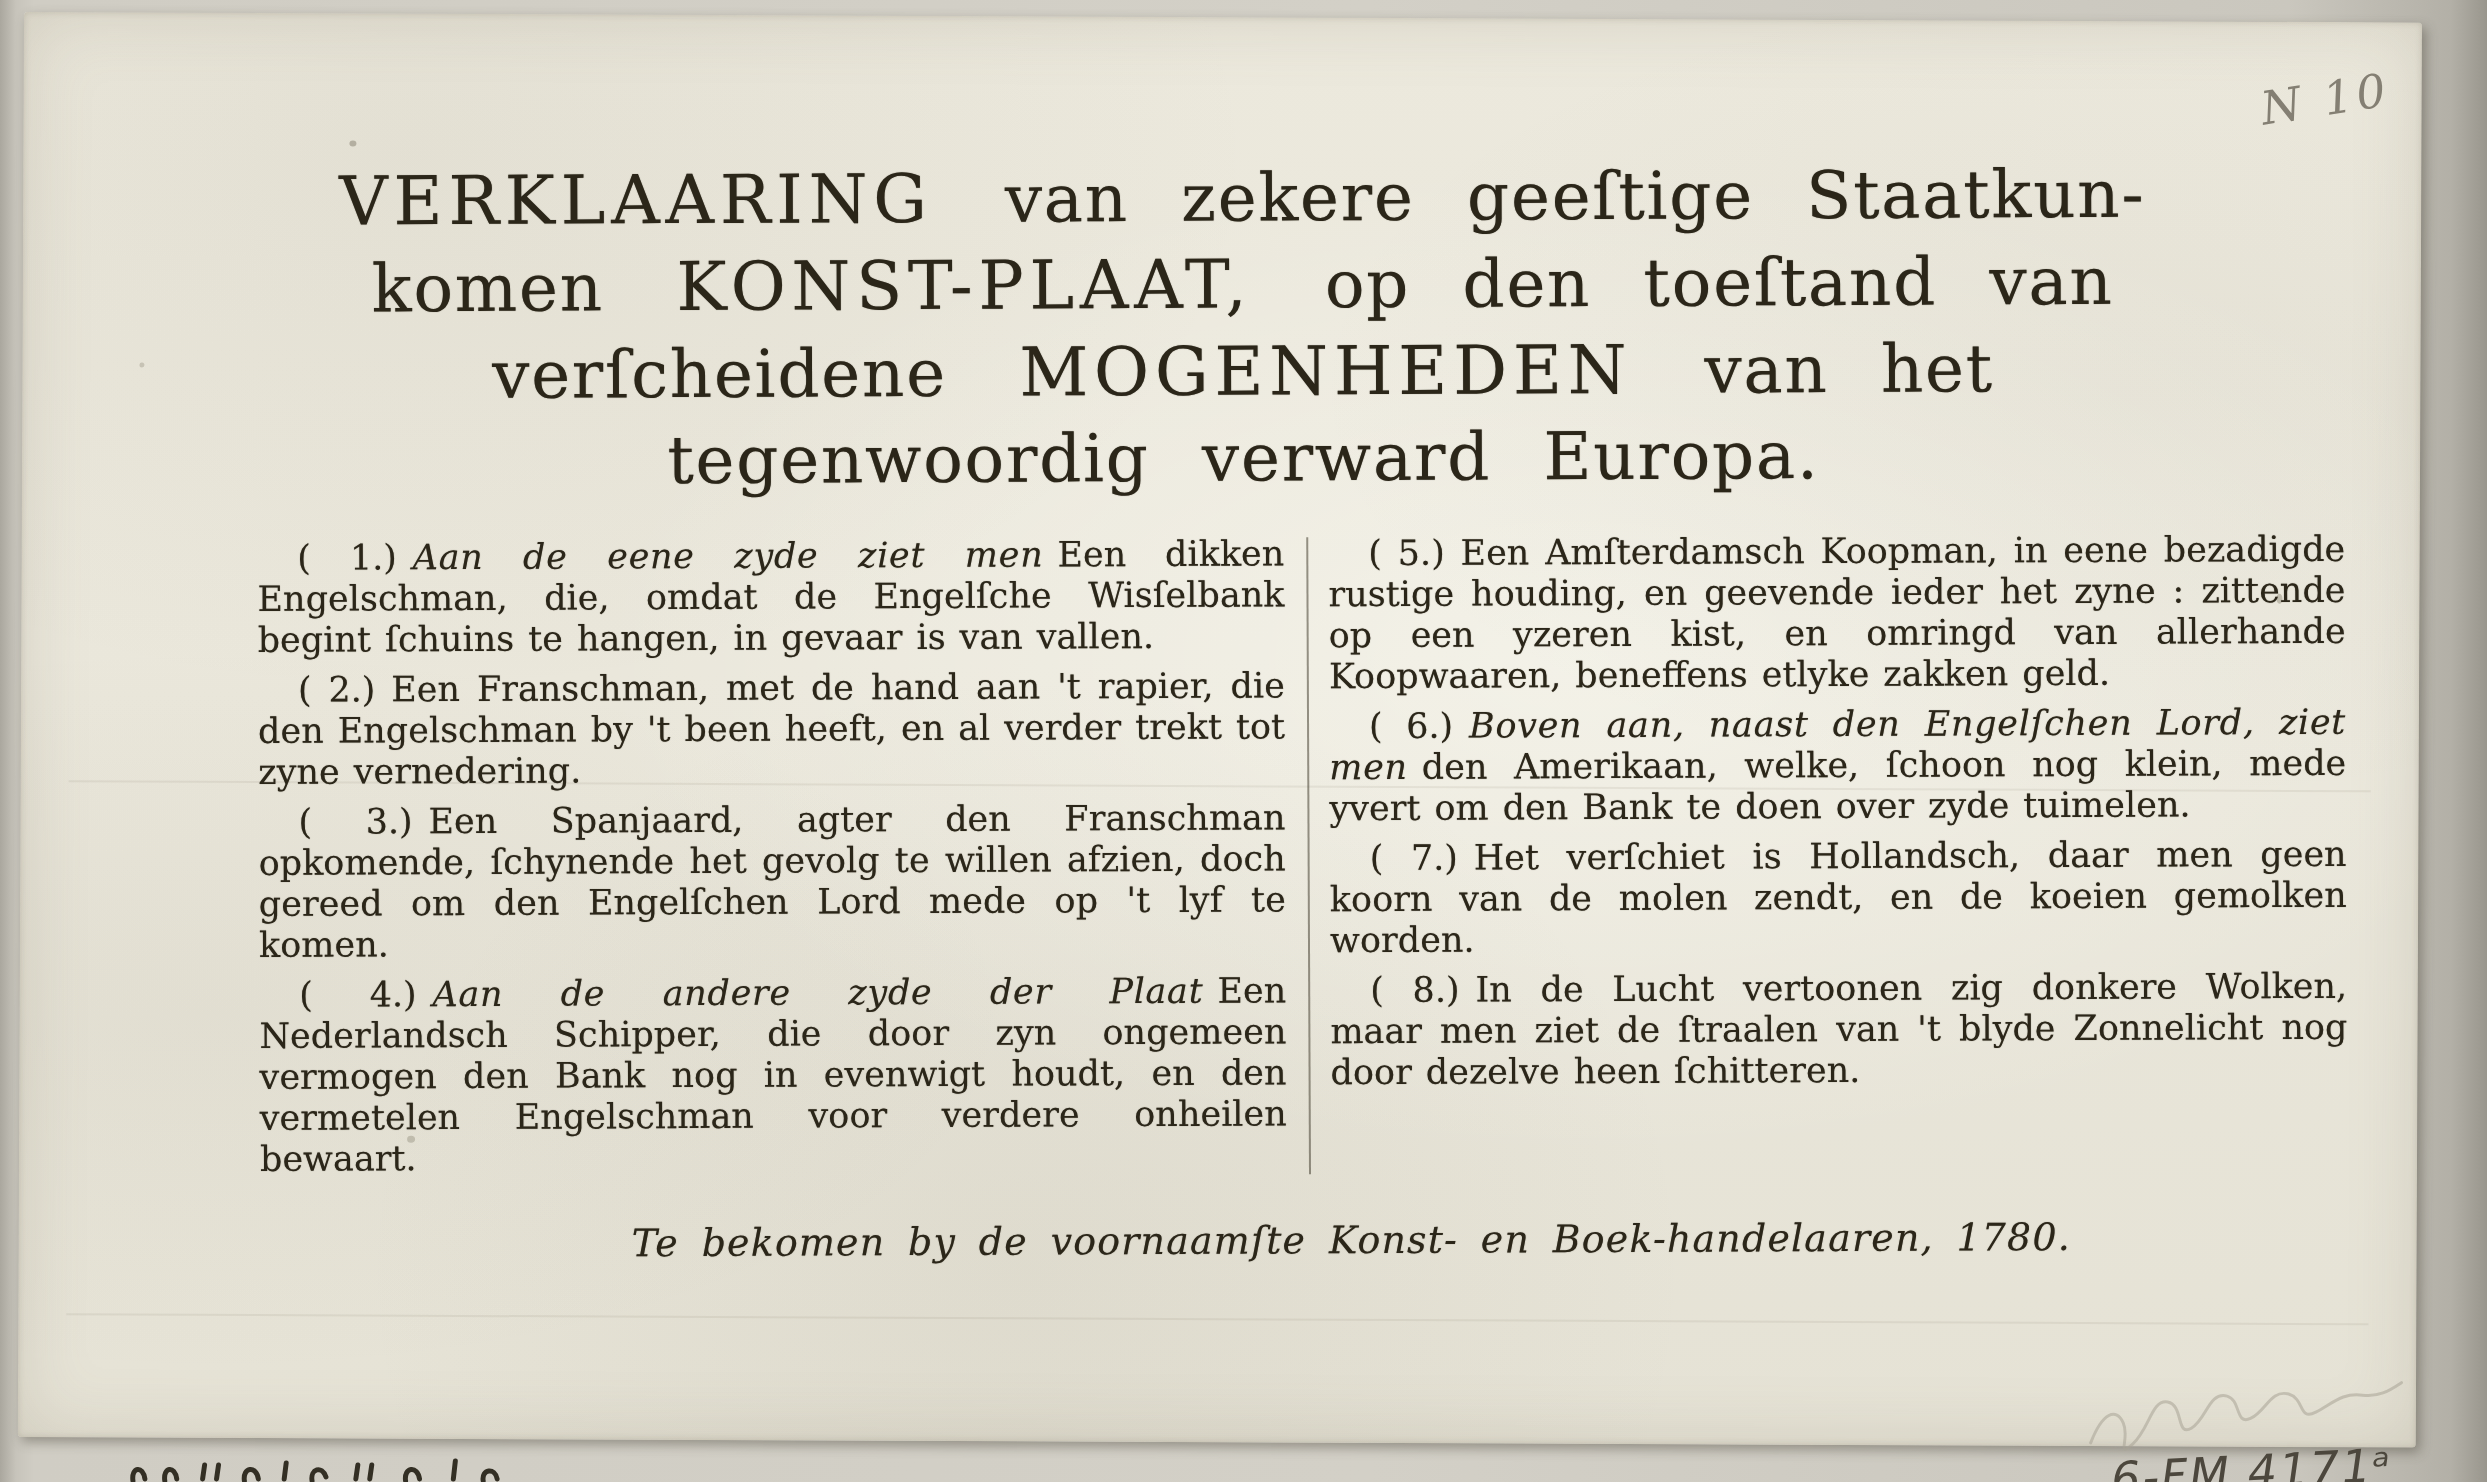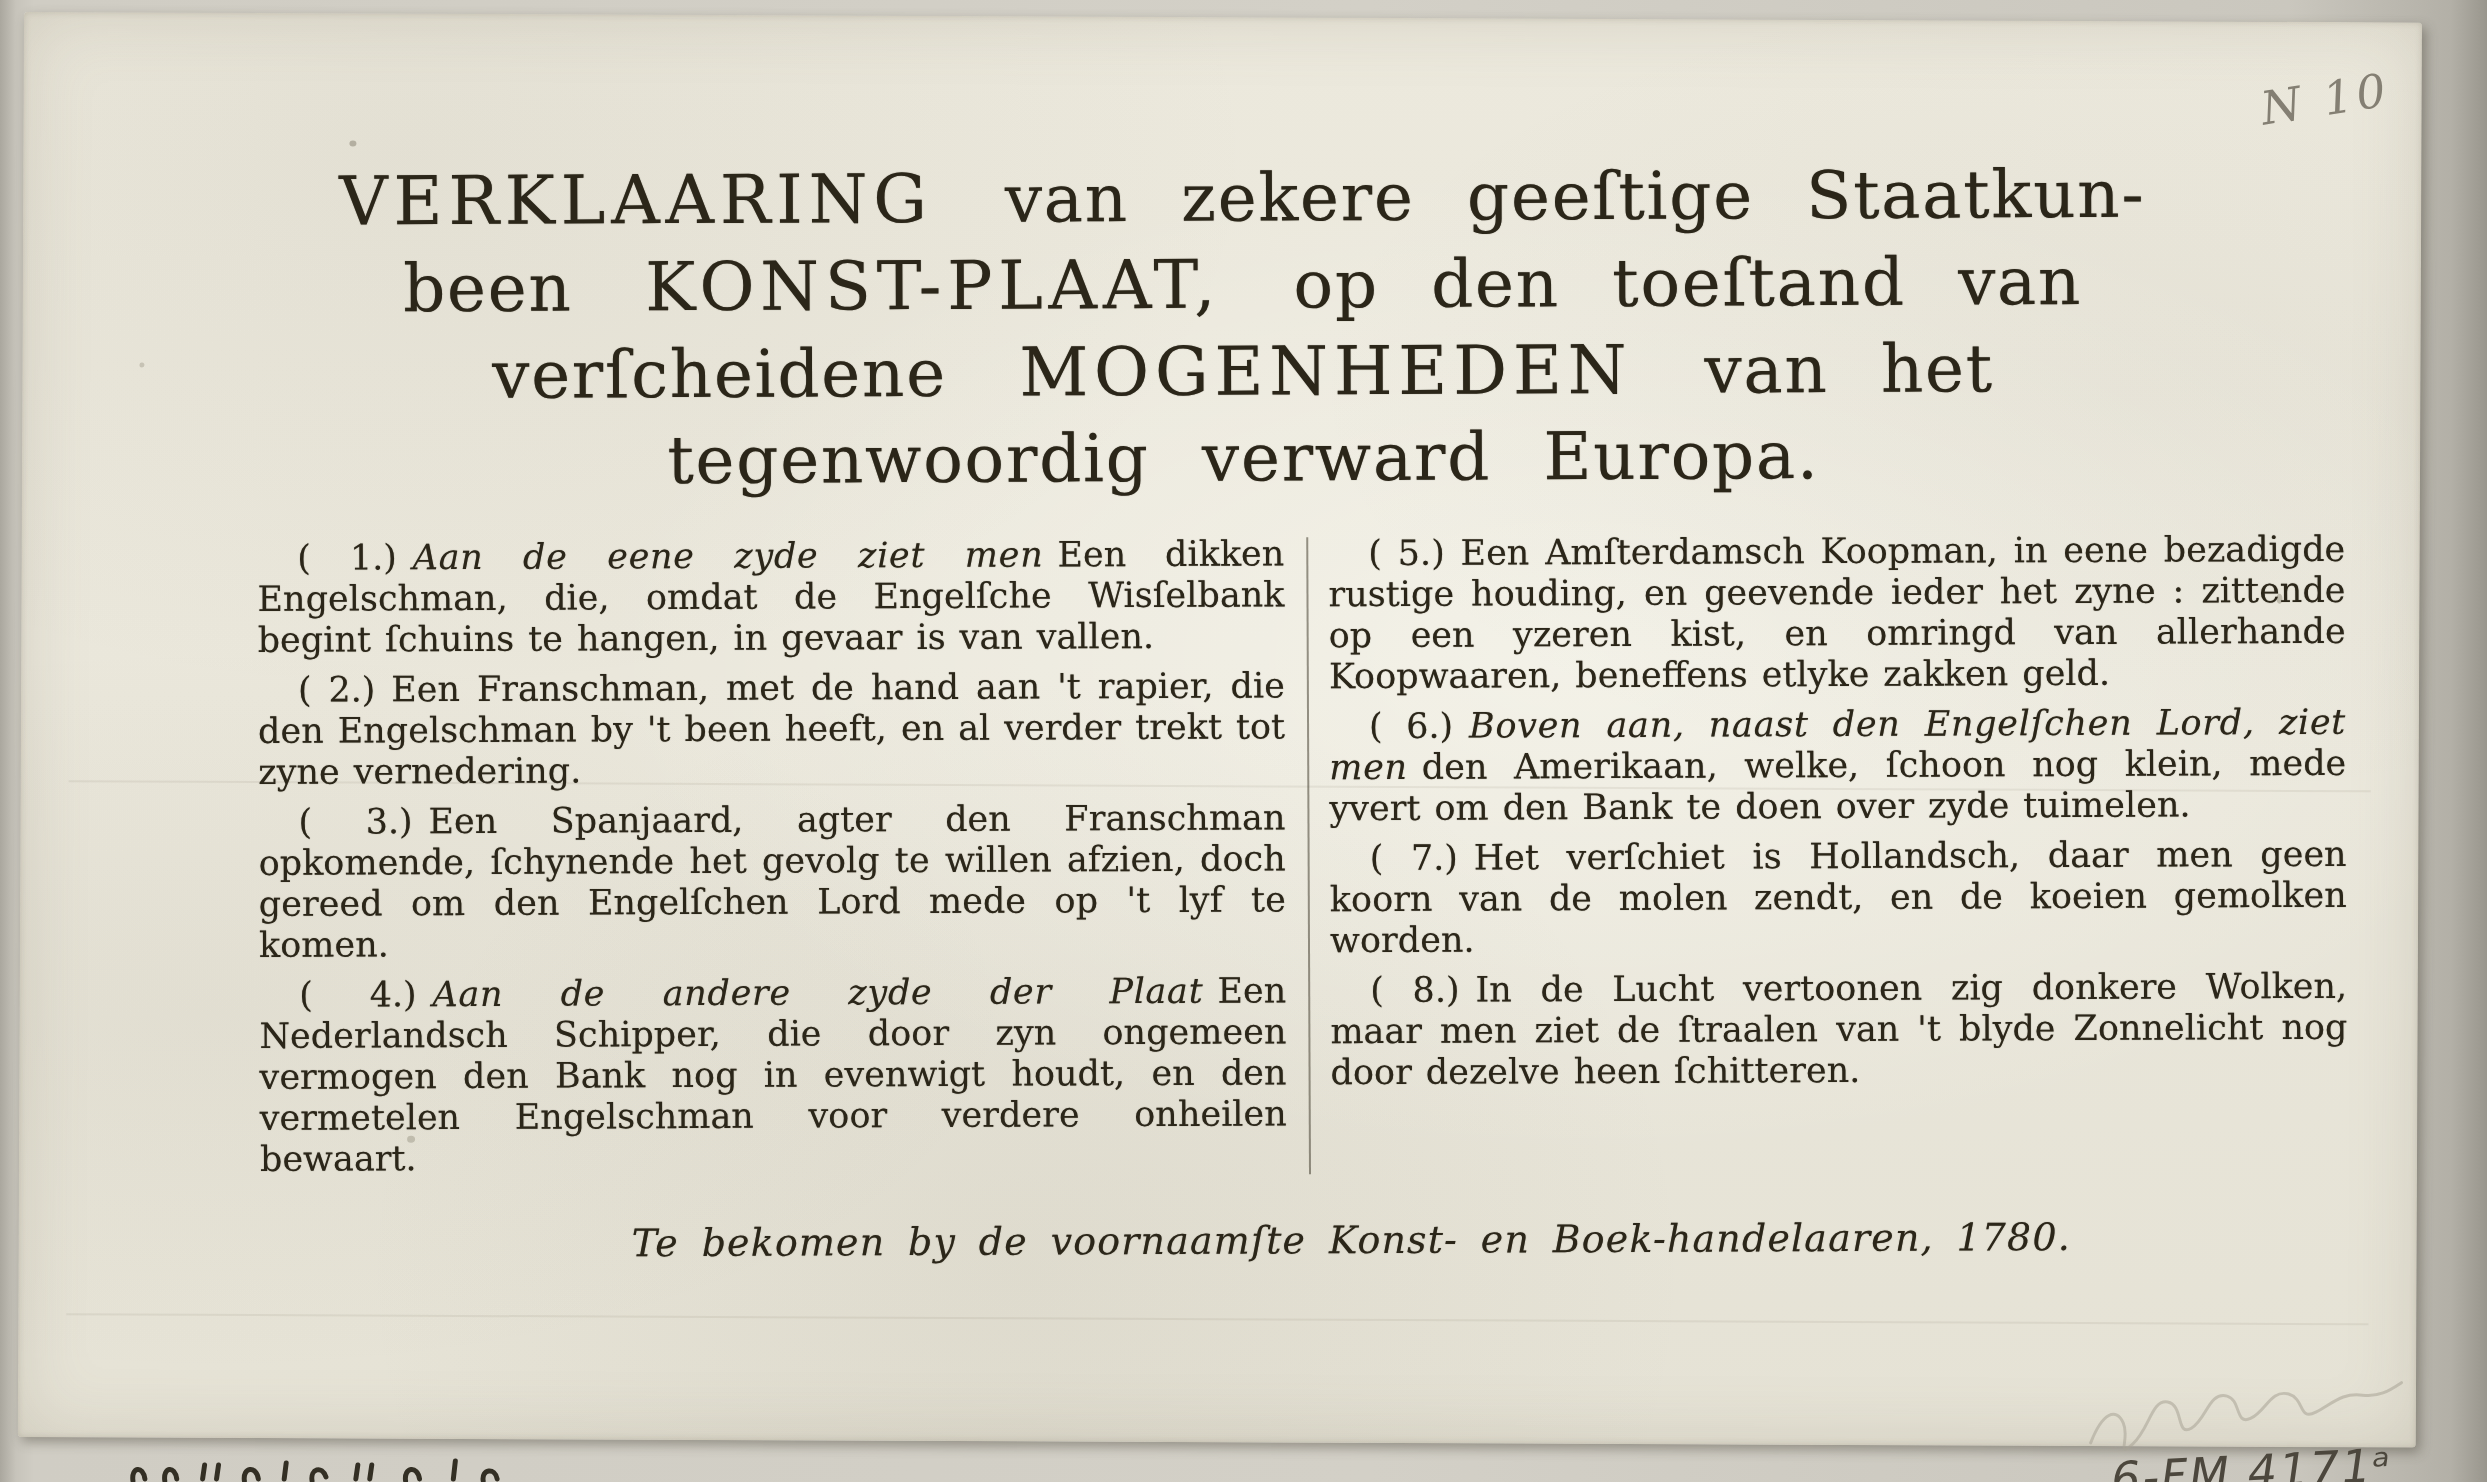--- a/index.html
+++ b/index.html
@@ -92,21 +92,21 @@
     <div class="speck" style="left:388px;top:1122px;width:8px;height:7px;opacity:.40;"></div>
 
     <div class="content">
 
       <div class="title">
         <div class="t-line">
           <span class="t-caps">VERKLAARING</span>
           <span class="t-reg">van zekere geeſtige Staatkun-</span>
         </div>
         <div class="t-line">
-          <span class="t-reg">been</span>
+          <span class="t-reg">komen</span>
           <span class="t-caps">KONST-PLAAT,</span>
           <span class="t-reg">op den toeſtand van</span>
         </div>
         <div class="t-line">
           <span class="t-reg">verſcheidene</span>
           <span class="t-caps">MOGENHEDEN</span>
           <span class="t-reg">van het</span>
         </div>
         <div class="t-line">
           <span class="t-reg">tegenwoordig verward Europa.</span>

